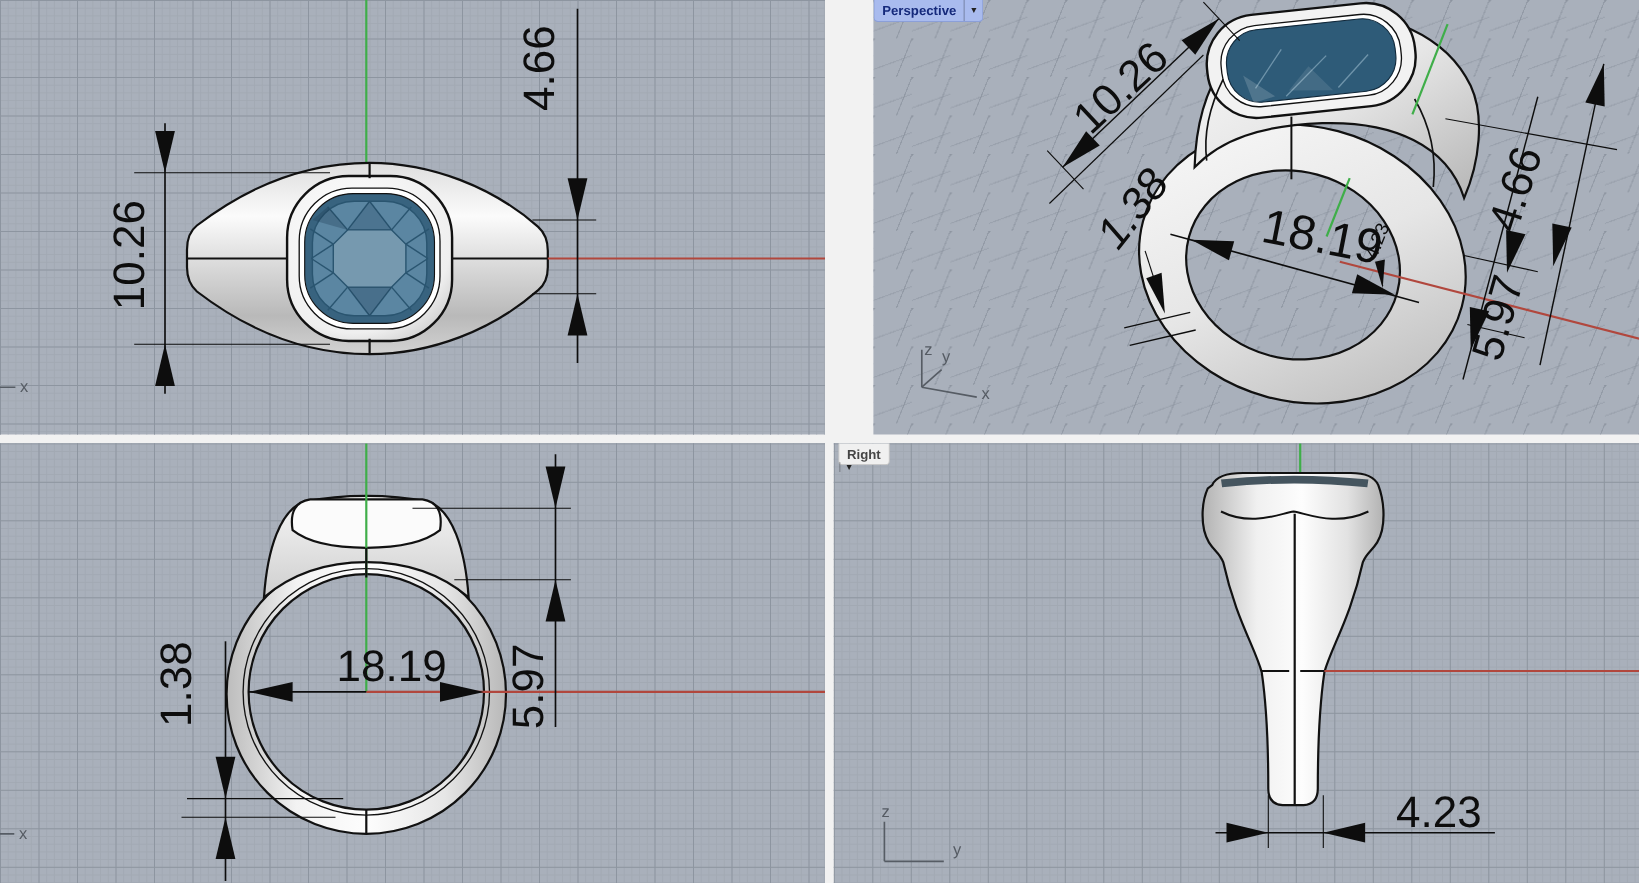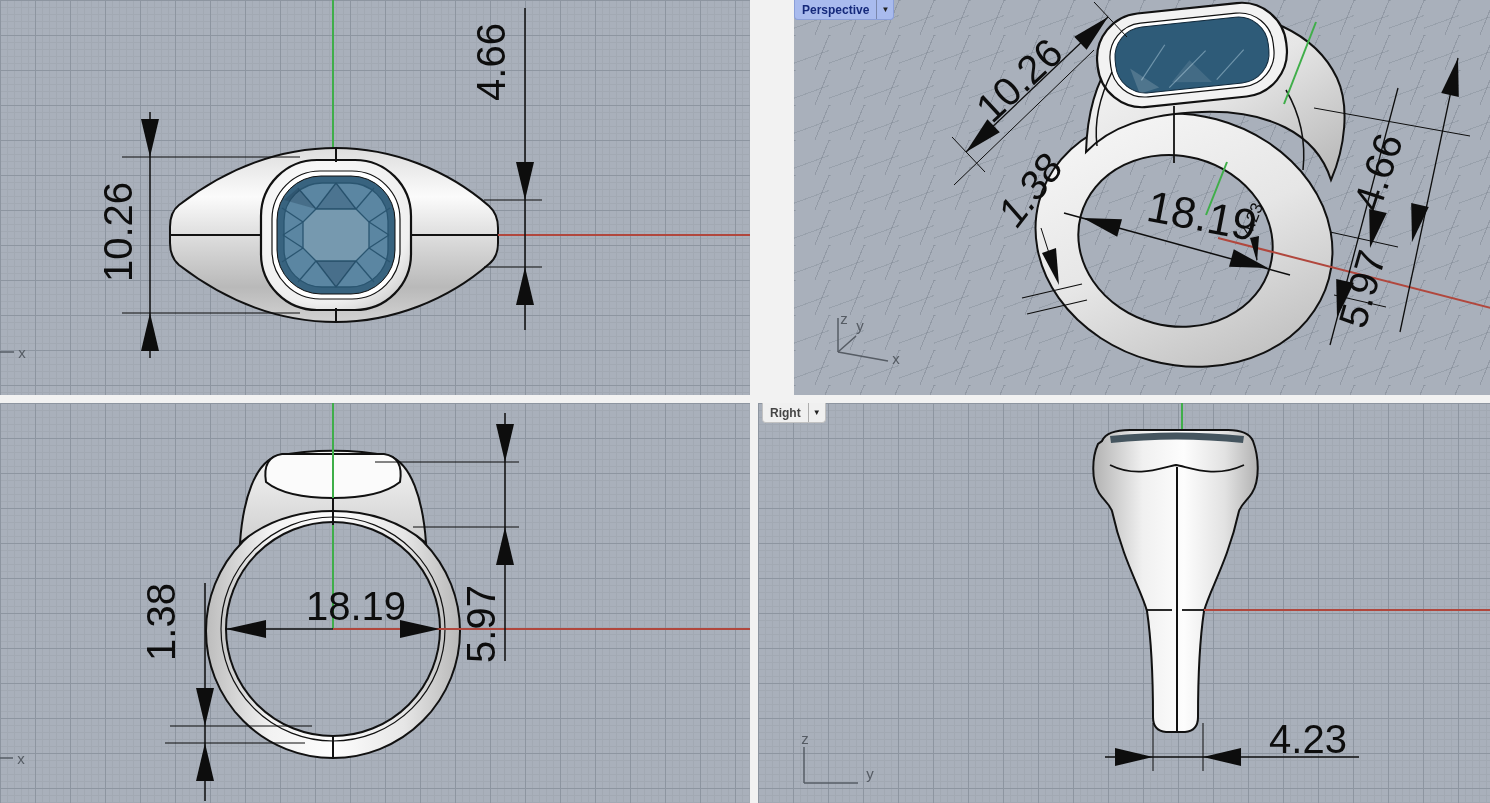--- a/index.html
+++ b/index.html
@@ -21,21 +21,21 @@
   #vp-right{left:758px;top:403px;width:732px;height:400px;}
   .vp-svg{position:absolute;left:0;top:0;}
   .dim{position:absolute;transform:translate(-50%,-50%) rotate(var(--r,0deg));
        font-size:40px;color:#0d0d0d;white-space:nowrap;line-height:1;}
   .dim.big{font-size:44px;}
   .dim.small{font-size:17px;}
   .axisl{position:absolute;transform:translate(-50%,-50%);font-size:15px;color:#555b63;}
   .vtab{position:absolute;display:flex;align-items:stretch;height:19px;z-index:5;
         border-radius:0 0 4px 4px;font-weight:bold;font-size:12px;cursor:default;}
   .vtab-active{left:0;top:0;background:#a9bbee;color:#15297b;border:1px solid #8b9fd8;border-top:none;}
-  .vtab-inactive{left:4px;top:0;background:#f0f0f0;color:#454545;border:1px solid #c2c2c2;border-top:none;}
+  .vtab-inactive{left:4px;top:0;background:#f0f0f0;color:#454545;border:1px solid #c2c2c2;border-top:none;flex-direction:column;}
   .vtab-label{padding:3px 7px 0 7px;}
   .vtab-arrow{width:16px;display:flex;align-items:center;justify-content:center;
               border-left:1px solid rgba(0,0,0,.28);font-size:8px;color:#222;}
 </style>
 </head>
 <body>
 
 <div class="stage">
 
   <div class="viewport" id="vp-top">

